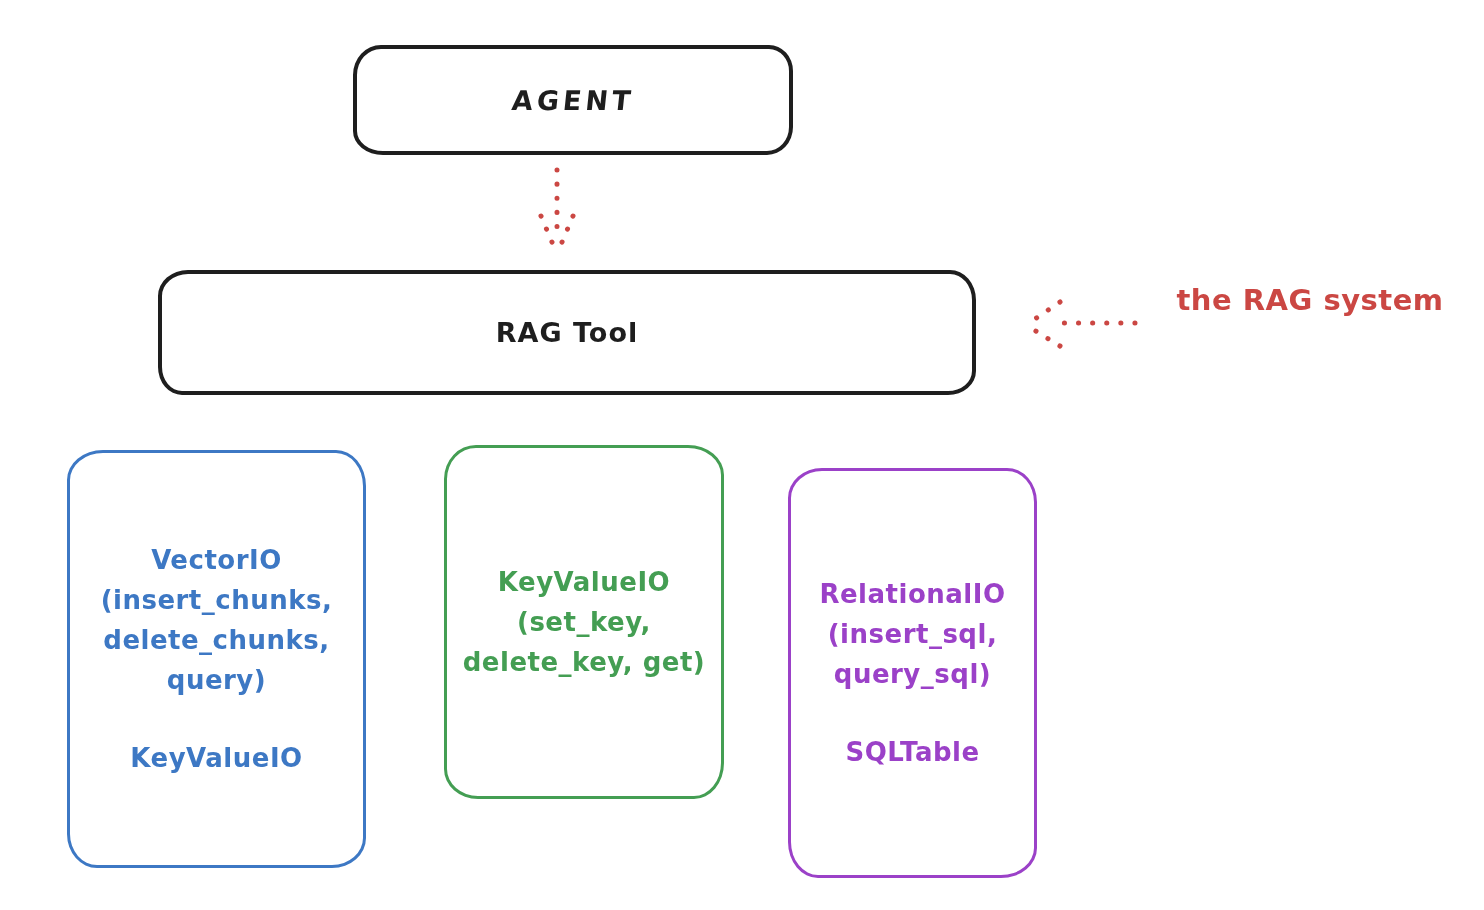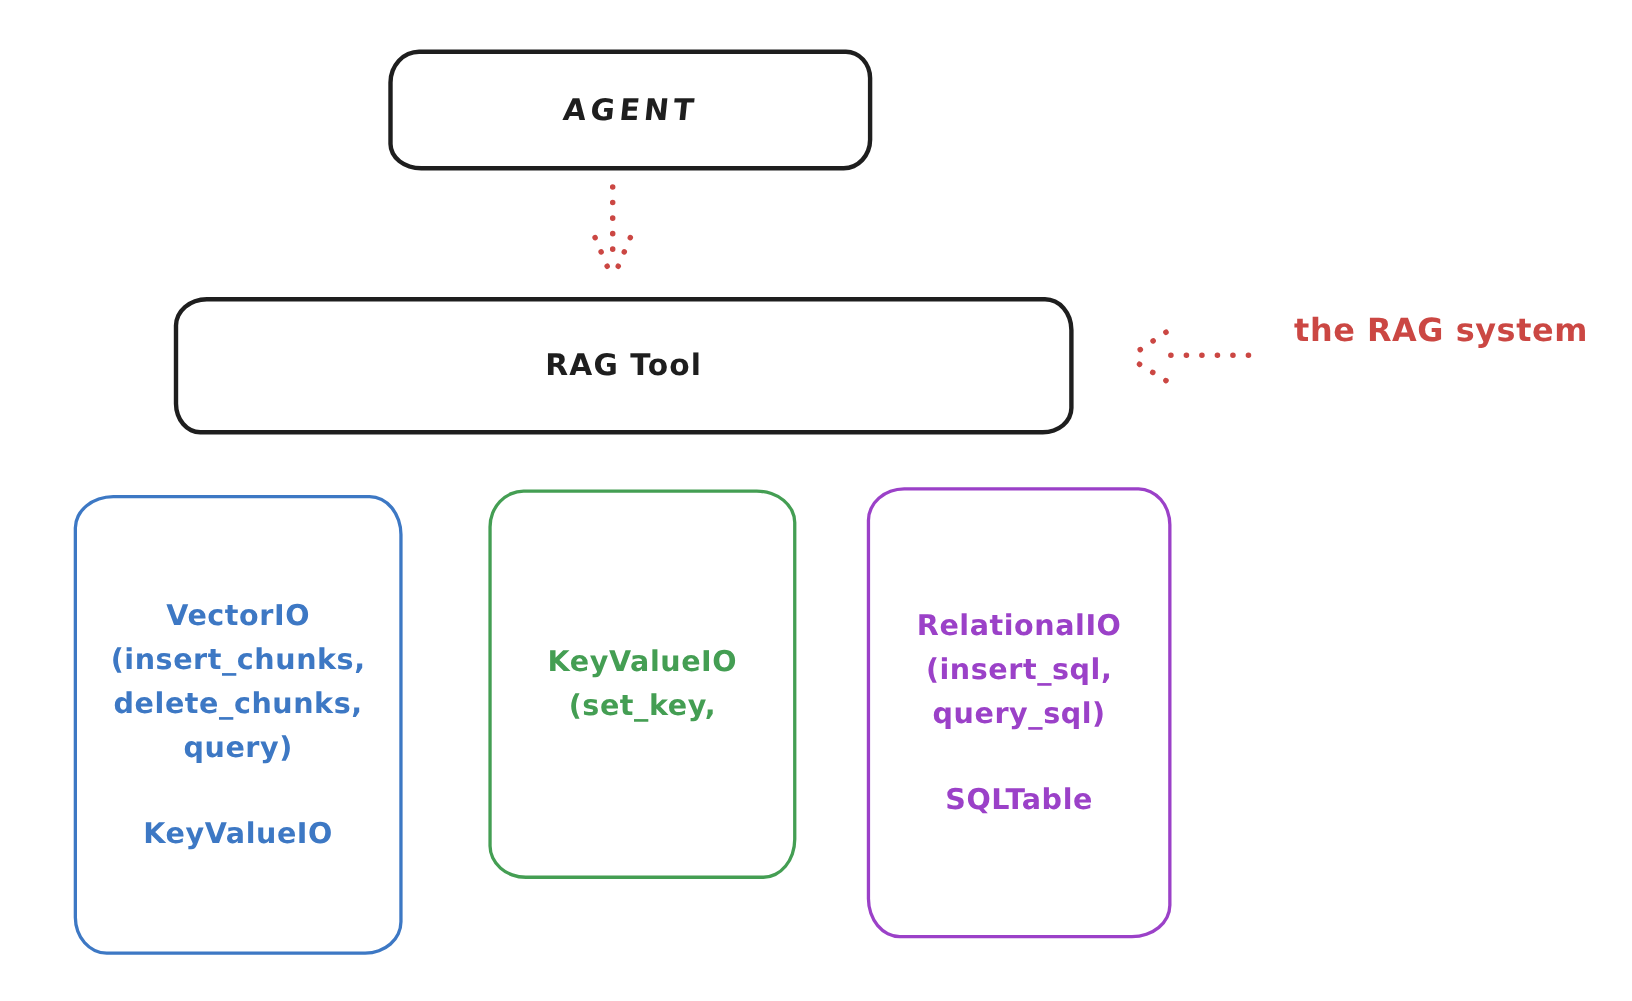--- a/index.html
+++ b/index.html
@@ -67,21 +67,21 @@
     border-radius:36px 30px 34px 30px / 30px 36px 30px 34px;
     color:var(--blue);
   }
   .card-keyvalue{
     left:444px; top:445px; width:280px; height:354px;
     border:3.5px solid var(--green);
     border-radius:32px 36px 30px 34px / 34px 30px 36px 30px;
     color:var(--green);
   }
   .card-relational{
-    left:788px; top:443px; width:277px; height:410px;
+    left:788px; top:468px; width:249px; height:410px;
     border:3.5px solid var(--purple);
     border-radius:34px 30px 36px 30px / 30px 34px 30px 36px;
     color:var(--purple);
   }
   
   .annotation{
     position:absolute;
     left:1140px; top:281px; width:340px;
     text-align:center;
     color:var(--red);
@@ -140,20 +140,21 @@
     <div>VectorIO</div>
     <div>(insert_chunks,</div>
     <div>delete_chunks,</div>
     <div>query)</div>
     <div class="index">KeyValueIO</div>
   </div>
 
   <div class="card card-keyvalue">
     <div>KeyValueIO</div>
     <div>(set_key,</div>
+    <div>delete_key, get)</div>
   </div>
 
   <div class="card card-relational">
     <div>RelationalIO</div>
     <div>(insert_sql,</div>
     <div>query_sql)</div>
     <div class="index">SQLTable</div>
   </div>
 
 </div>

